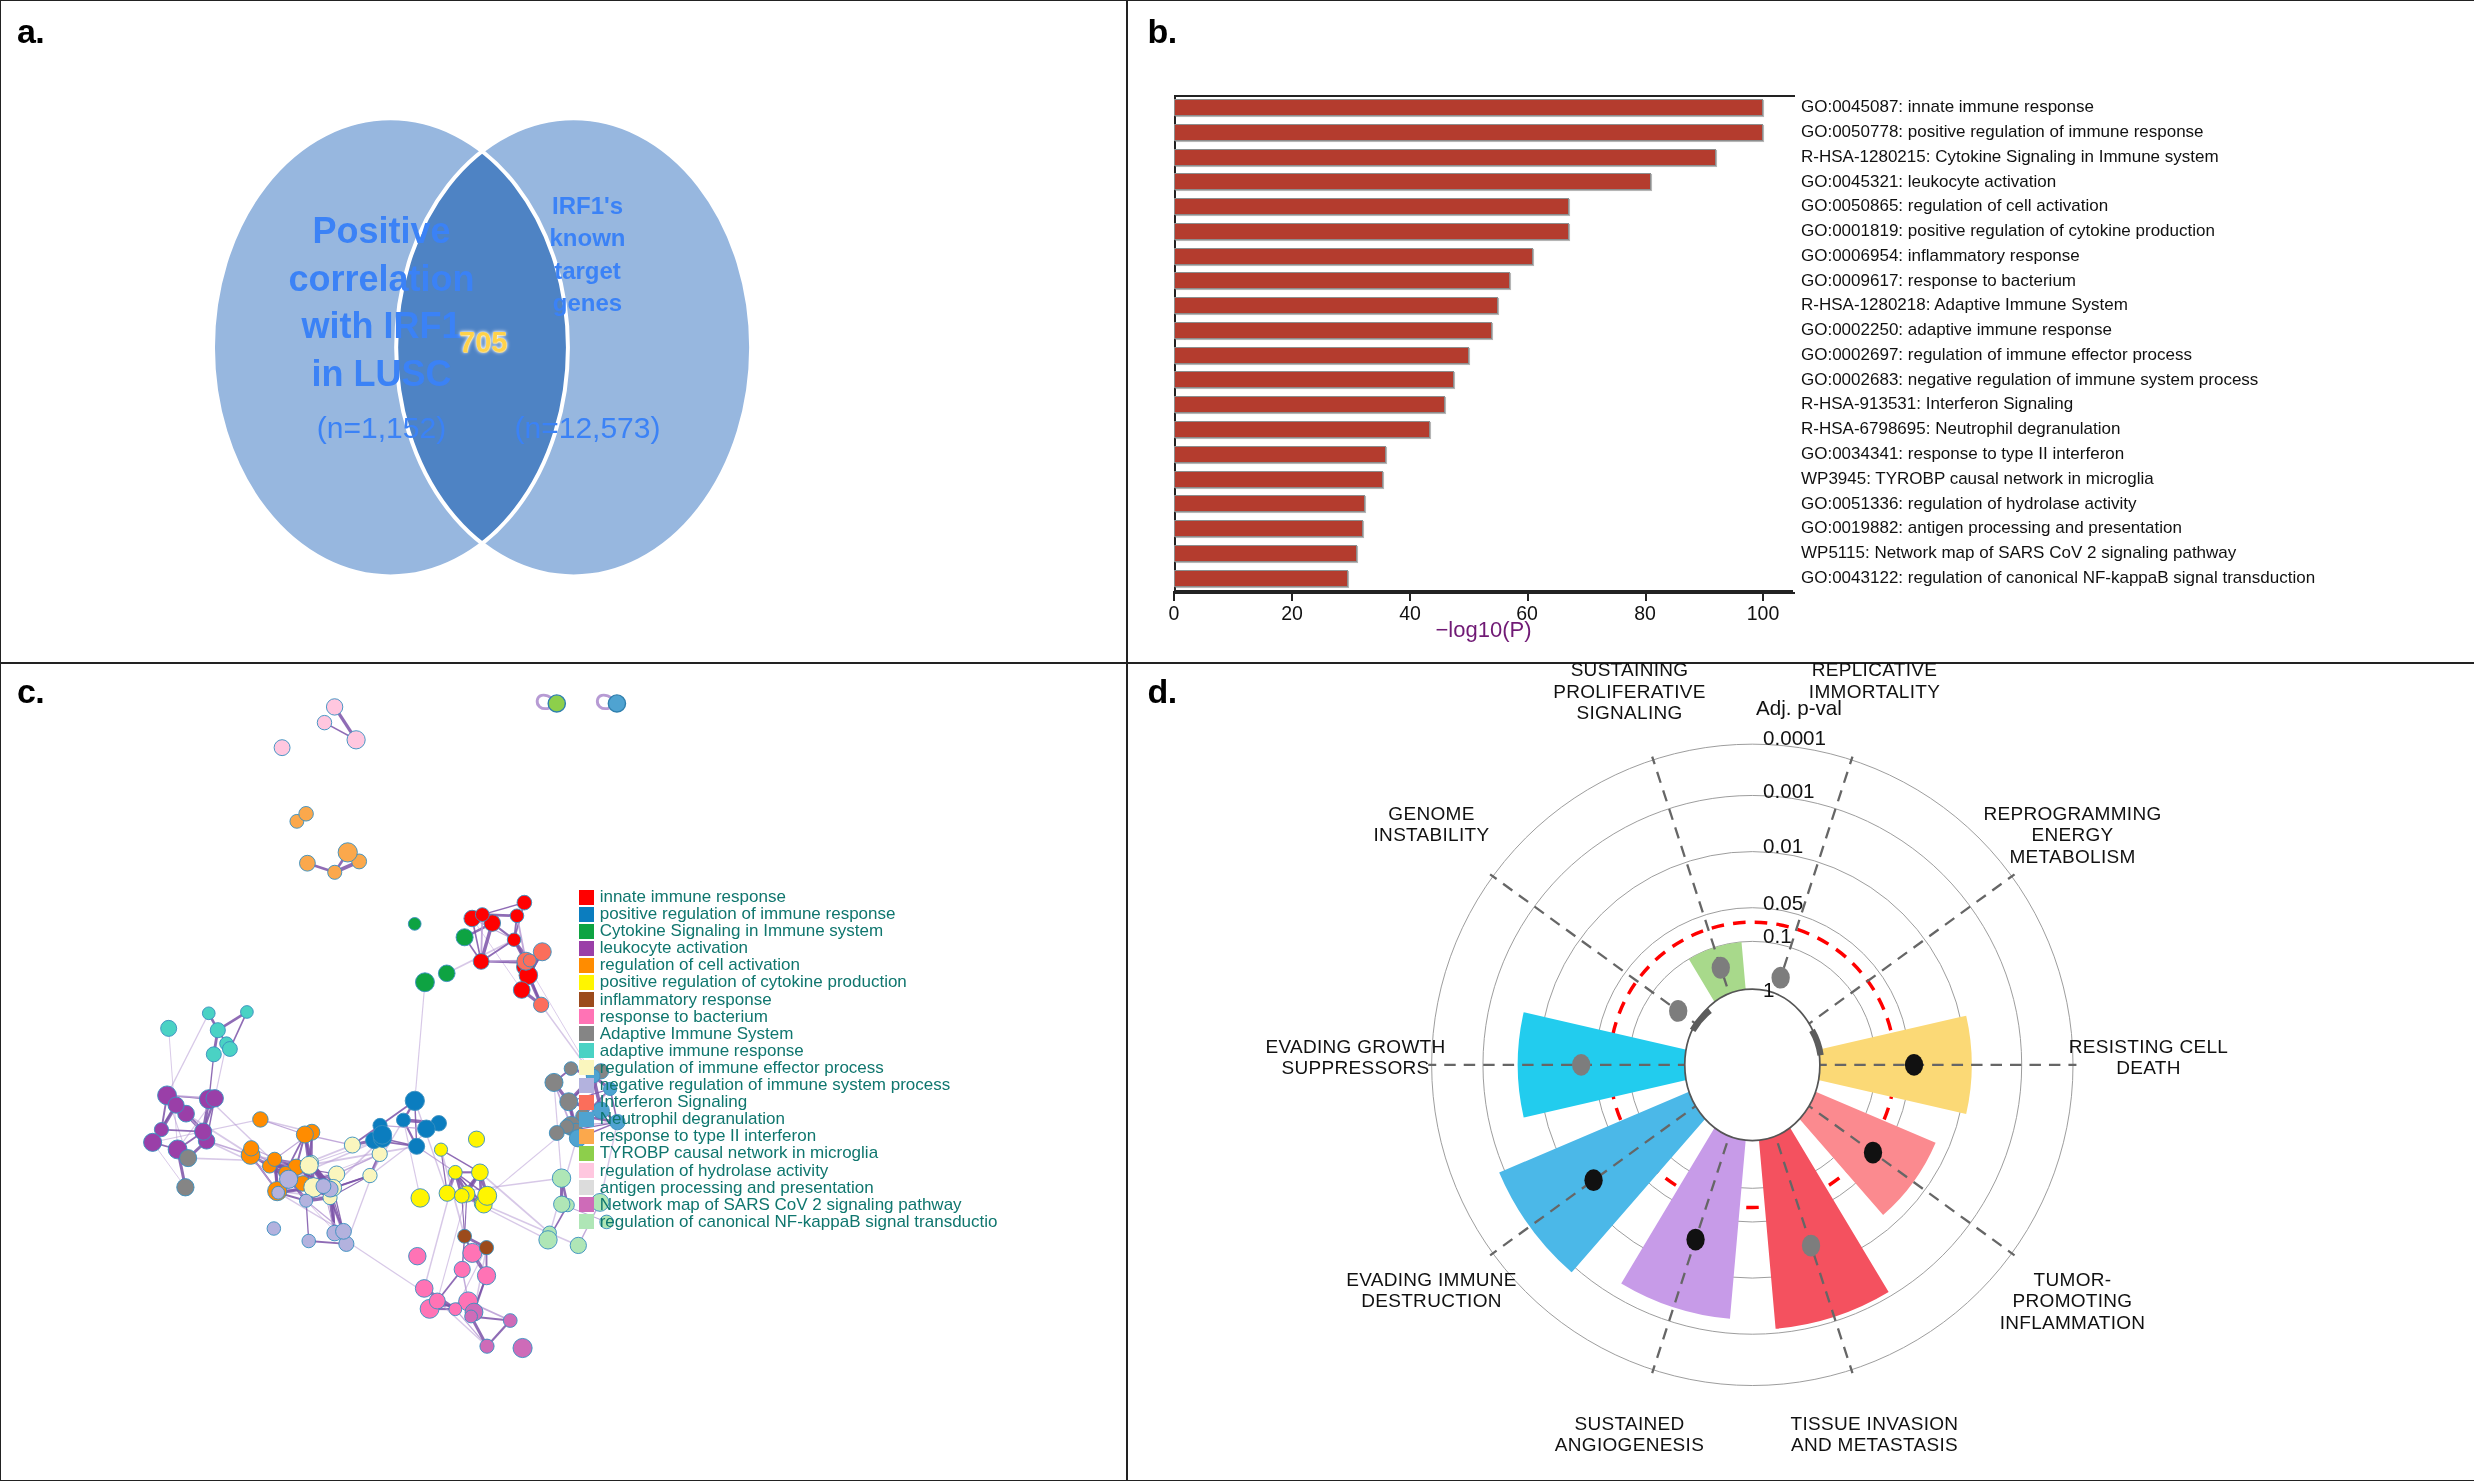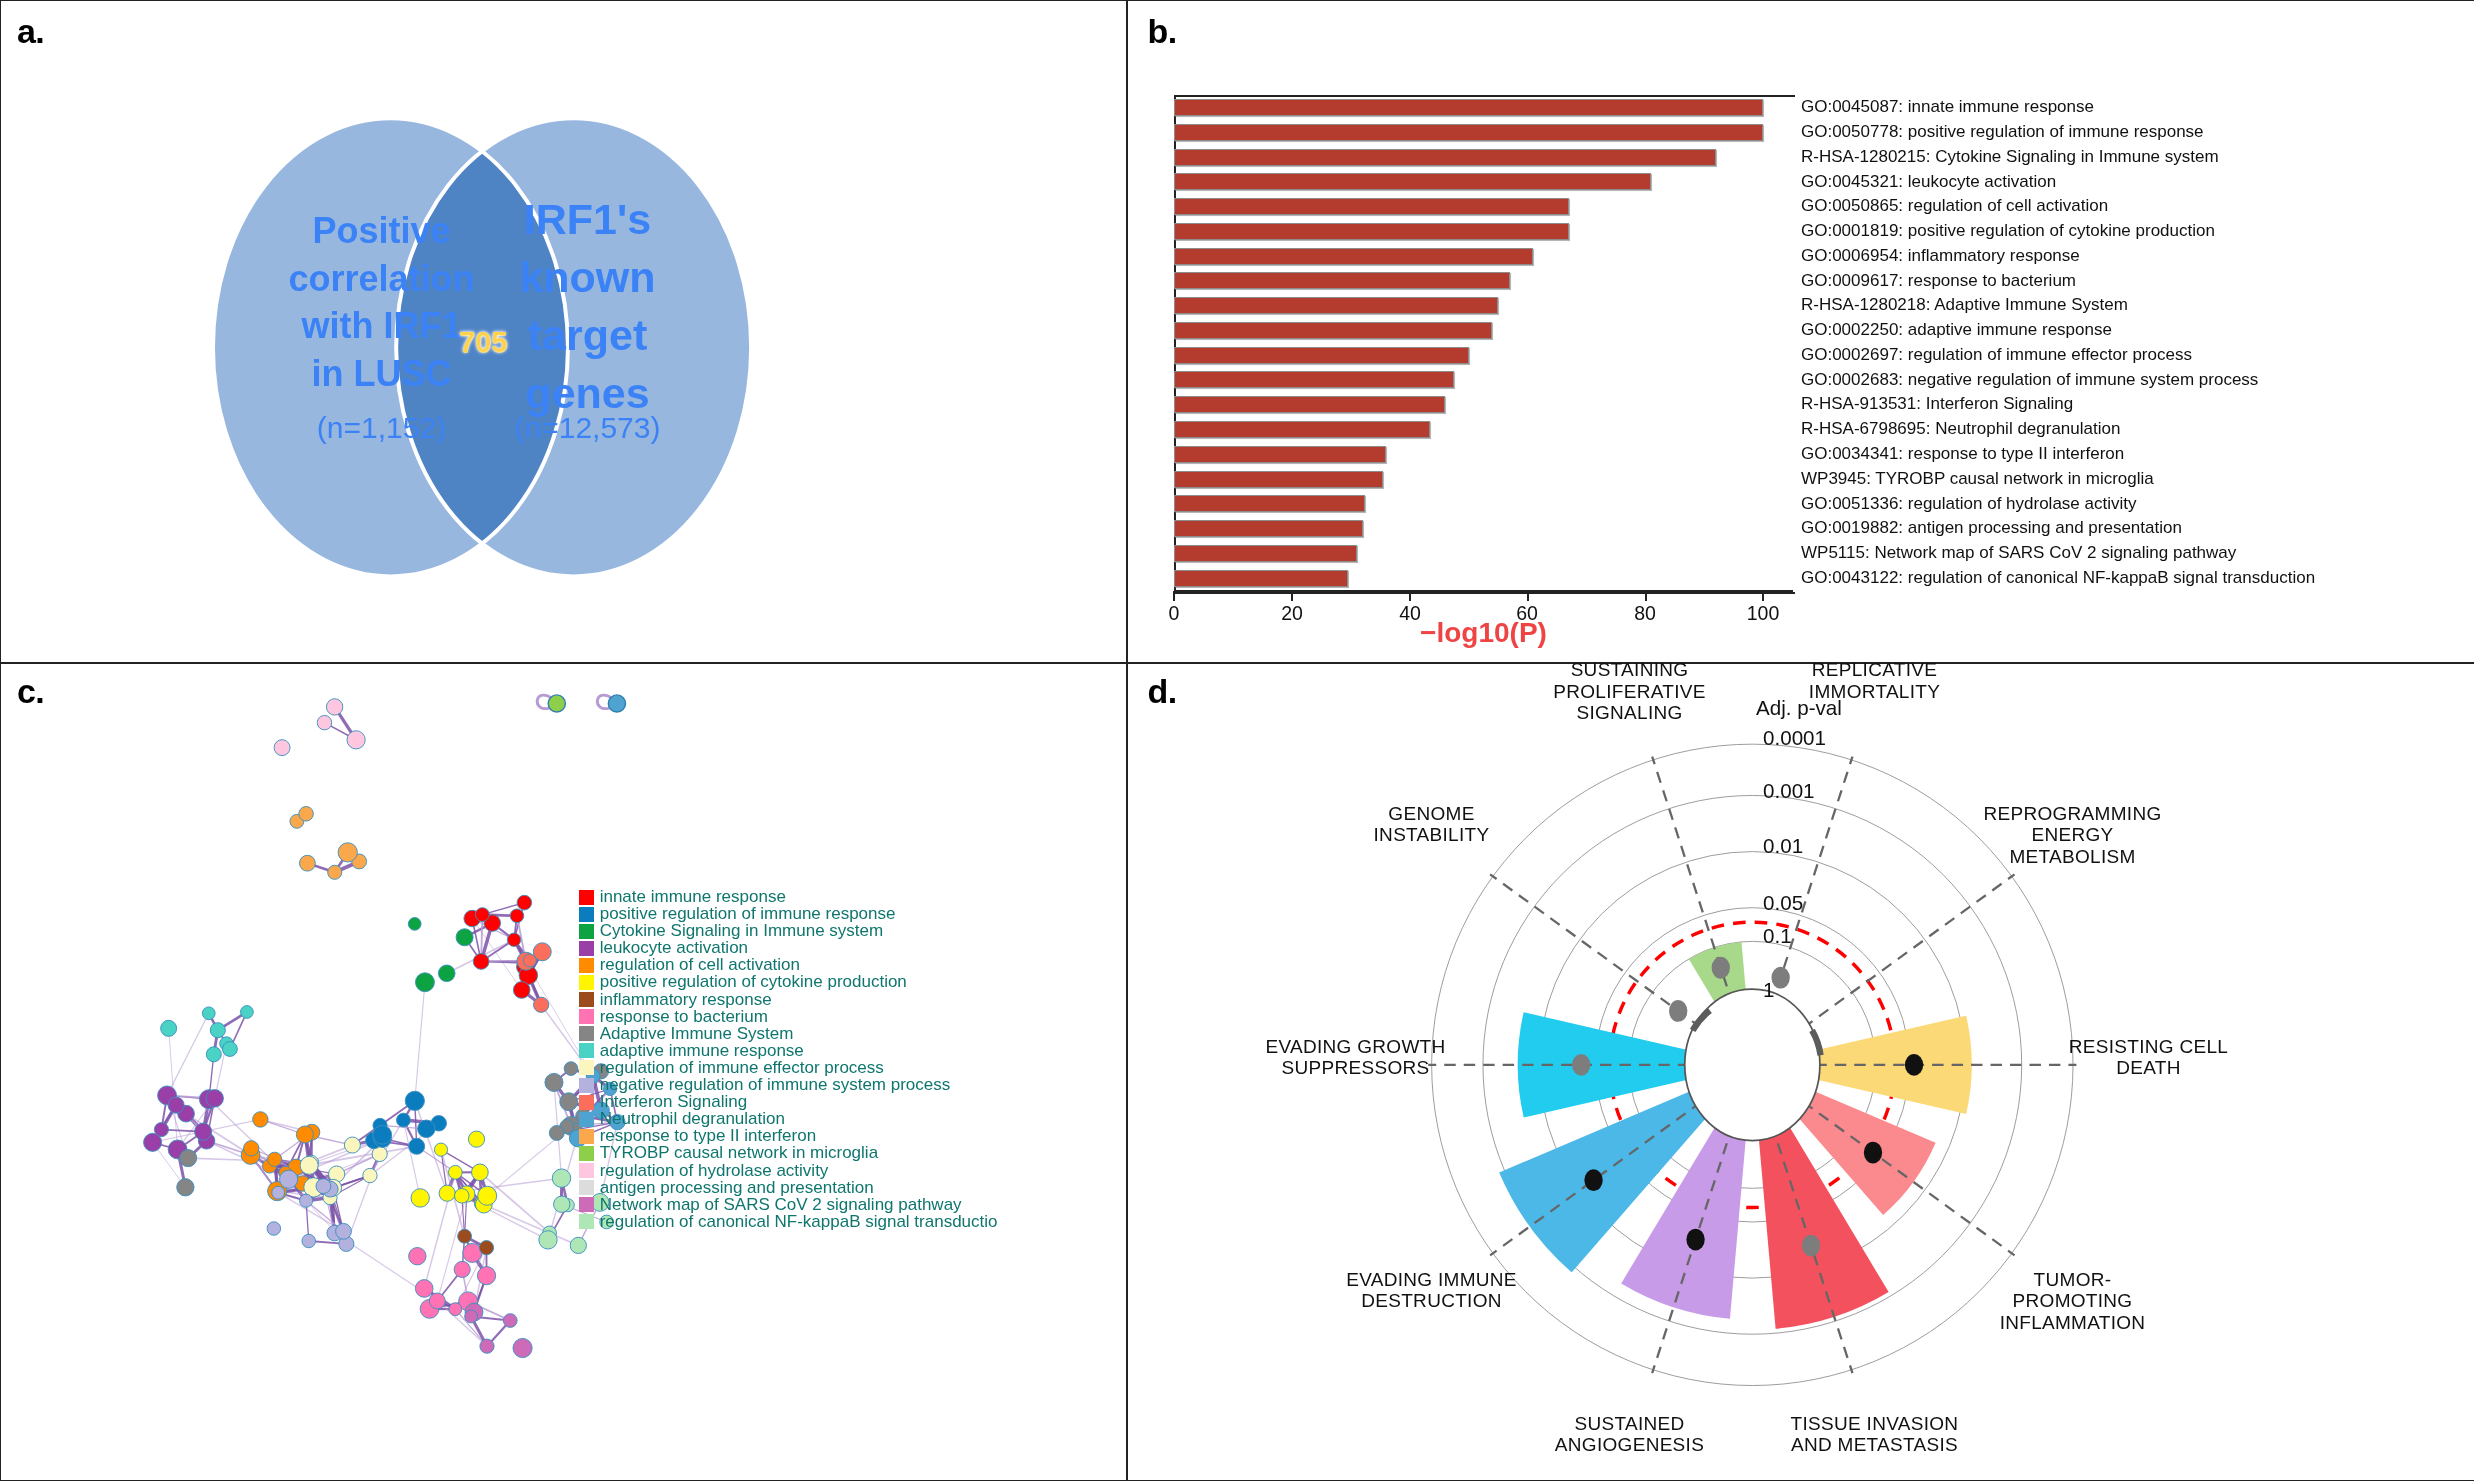--- a/index.html
+++ b/index.html
@@ -21,21 +21,21 @@
 
   
   .bchart{position:absolute;}
   .brow{position:relative;box-sizing:border-box;}
   .bar{position:absolute;left:0;top:0;height:100%;
        background:#B43C2E;border:1.1px solid #8d8d8d;box-sizing:border-box;
        box-shadow:1.1px 1.1px 0.6px rgba(120,120,120,.55);}
   .bterm{position:absolute;white-space:nowrap;font-size:17px;color:#111;
          font-family:"Liberation Sans",sans-serif;line-height:1;}
   .btick{position:absolute;font-size:19.5px;color:#111;}
-  .baxlabel{position:absolute;font-size:28px;color:#ef4444;font-weight:bold;}
+  .baxlabel{position:absolute;font-size:22px;color:#701a75;}
 
   
   .legend-row{display:flex;align-items:center;margin-bottom:1.1px;height:16px;}
   .legend-sw{width:15px;height:15px;flex:0 0 15px;margin-right:5.7px;}
   .legend-lab{font-size:17px;line-height:16px;color:#0f766e;white-space:nowrap;}
 
   
   .hm-lab{position:absolute;text-align:center;font-size:19px;line-height:1.12;
           letter-spacing:0.3px;color:#111;font-family:"Liberation Sans",sans-serif;}
   .hm-tick{position:absolute;font-size:20.6px;color:#111;}
@@ -67,21 +67,21 @@
       
       <div class="venn-txt" style="left:246px;top:206px;width:269px;font-size:36px;line-height:1.32;">
         <div>Positive</div>
         <div>correlation</div>
         <div>with IRF1</div>
         <div>in LUSC</div>
       </div>
       <div class="venn-txt" style="left:246px;top:410px;width:269px;font-size:30px;font-weight:normal;">(n=1,152)</div>
 
       
-      <div class="venn-txt" style="left:452px;top:189px;width:269px;font-size:43px;line-height:1.35;">
+      <div class="venn-txt" style="left:452px;top:189px;width:269px;font-size:24px;line-height:1.35;">
         <div>IRF1's</div>
         <div>known</div>
         <div>target</div>
         <div>genes</div>
       </div>
       <div class="venn-txt" style="left:452px;top:410px;width:269px;font-size:30px;font-weight:normal;">(n=12,573)</div>
 
       
       <div class="venn-txt" style="left:458px;top:325px;width:46px;font-size:29px;color:#FFD24A;
                   text-shadow:0 0 2.3px #fff,0 0 4.6px #fff,0.6px 0.6px 0 #d8b43a;">705</div>

